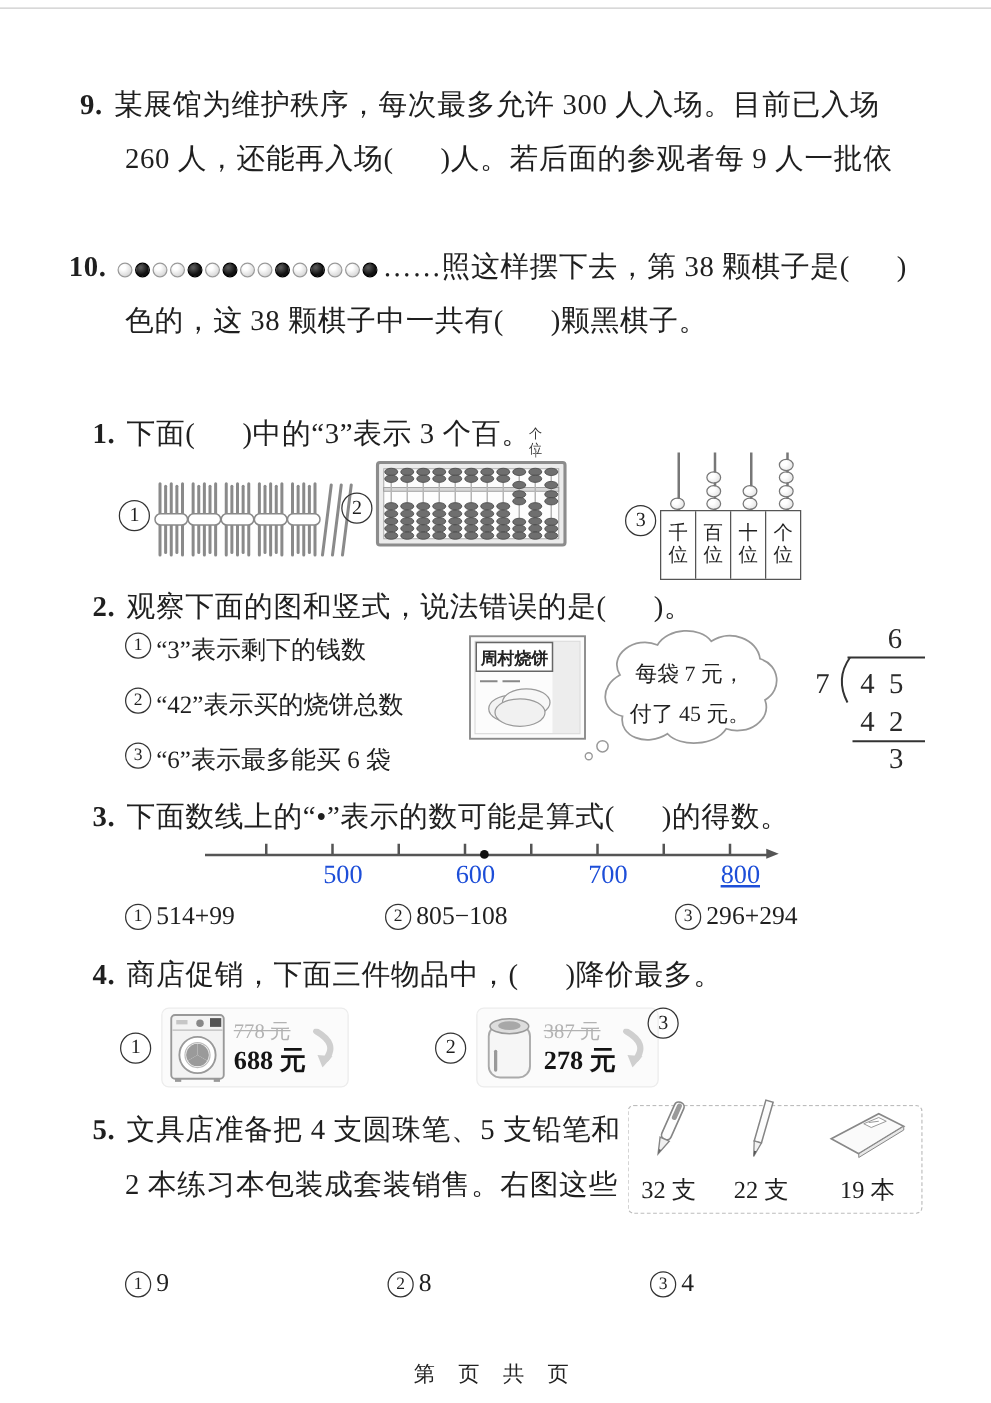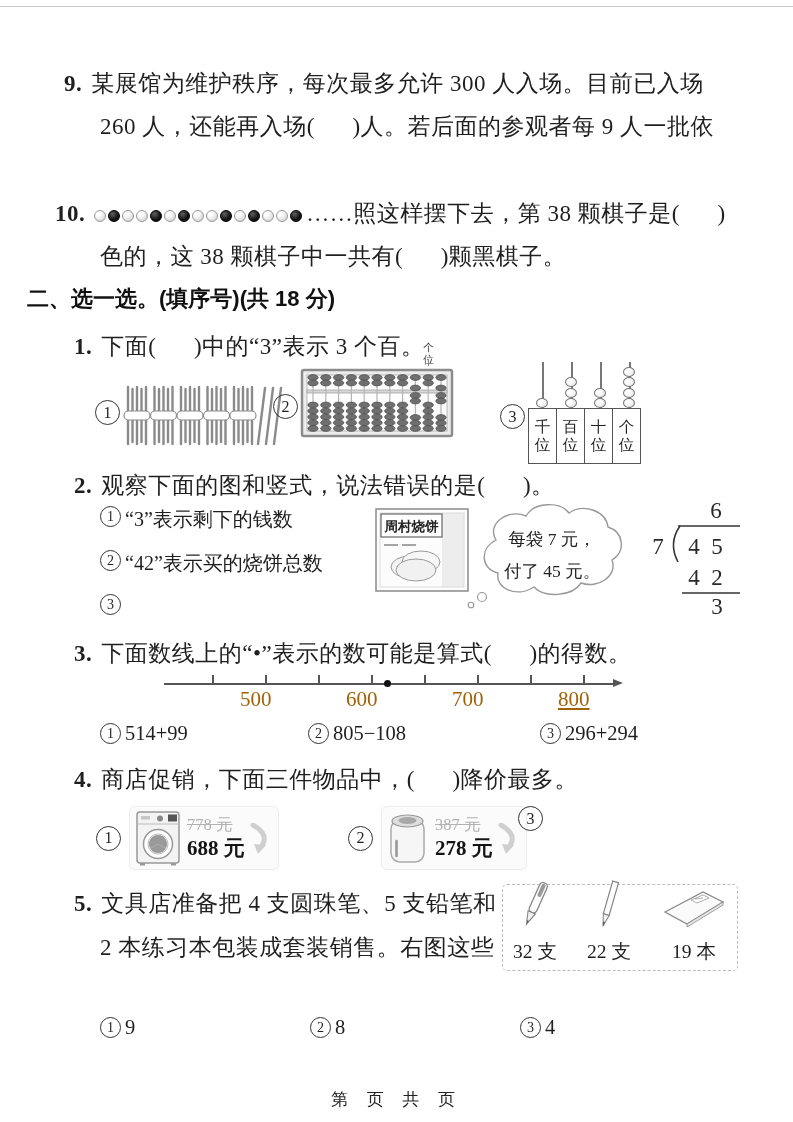--- a/index.html
+++ b/index.html
@@ -40,21 +40,21 @@
   .pv-cell:last-child{border-right:none;}
   
   .opt-line{height:44px;display:flex;align-items:flex-start;font-size:20px;white-space:pre;}
   .dvt{font-size:23px;fill:#2a2a2a;font-family:"Liberation Serif","DejaVu Serif",serif;}
   
   .nl-line{position:absolute;left:0;top:13px;width:450px;height:1.6px;background:#555;}
   .nl-arrow{position:absolute;left:449px;top:9px;width:0;height:0;border-left:10px solid #555;
         border-top:4.8px solid transparent;border-bottom:4.8px solid transparent;}
   .nl-tick{position:absolute;top:4.5px;width:1.6px;height:9.2px;background:#555;}
   .nl-dot{position:absolute;left:220px;top:10px;width:7px;height:7px;border-radius:50%;background:#111;}
-  .nl-label{position:absolute;top:17px;width:50px;text-align:left;font-size:21px;color:#a16207;}
+  .nl-label{position:absolute;top:17px;width:50px;text-align:right;font-size:21px;color:#1d4ed8;}
   
   .opt-row{position:absolute;left:0;width:793px;height:32px;}
   .opt-abs{position:absolute;display:inline-flex;align-items:center;font-size:20.5px;white-space:pre;}
   
   .prod-group{position:absolute;display:flex;align-items:center;}
   .prod-card{display:flex;align-items:center;background:#fbfbfb;border:1px solid #ececec;
         border-radius:6px;padding:3px 7px 3px 5px;gap:6px;margin-left:4px;}
   .prod-prices{display:flex;flex-direction:column;line-height:1.25;}
   .price-old{font-size:16.5px;color:#b2b2b2;text-decoration:line-through;white-space:pre;}
   .price-new{font-size:21px;color:#141414;font-weight:bold;white-space:pre;}
@@ -75,21 +75,20 @@
 
 <div id="page">
   <div class="top-rule"></div>
 
   <div class="line" style="left:64px;top:68px"><span class="qn">9.</span><span>某展馆为维护秩序，每次最多允许 300 人入场。目前已入场</span></div>
   <div class="line" style="left:100px;top:111px">260 人，还能再入场(      )人。若后面的参观者每 9 人一批依</div>
 
   <div class="line" style="left:55px;top:198px"><span class="qn">10.</span><span id="q10-stones" class="stones"><span class="stone white"></span><span class="stone black"></span><span class="stone white"></span><span class="stone white"></span><span class="stone black"></span><span class="stone white"></span><span class="stone black"></span><span class="stone white"></span><span class="stone white"></span><span class="stone black"></span><span class="stone white"></span><span class="stone black"></span><span class="stone white"></span><span class="stone white"></span><span class="stone black"></span></span><span>……照这样摆下去，第 38 颗棋子是(      )</span></div>
   <div class="line" style="left:100px;top:241px">色的，这 38 颗棋子中一共有(      )颗黑棋子。</div>
 
-  <div class="sec-heading" style="left:27px;top:284px">二、选一选。(填序号)(共 18 分)</div>
 
   <div class="line" style="left:74px;top:331px"><span class="qn">1.</span><span>下面(      )中的“3”表示 3 个百。</span></div>
 
   <span class="cnum lg" style="position:absolute;left:95px;top:400px">1</span>
   <svg id="sticks-svg" class="img-abs" style="left:122px;top:374px" width="165" height="80">
       <line x1="6" y1="13" x2="6" y2="70" stroke="#8a8a8a" stroke-width="2.4" stroke-linecap="round"></line>
       <line x1="10.5" y1="15" x2="10.5" y2="68" stroke="#8a8a8a" stroke-width="2.4" stroke-linecap="round"></line>
       <line x1="15" y1="13" x2="15" y2="70" stroke="#8a8a8a" stroke-width="2.4" stroke-linecap="round"></line>
       <line x1="19.5" y1="15" x2="19.5" y2="68" stroke="#8a8a8a" stroke-width="2.4" stroke-linecap="round"></line>
       <line x1="24" y1="13" x2="24" y2="70" stroke="#8a8a8a" stroke-width="2.4" stroke-linecap="round"></line>
@@ -253,21 +252,21 @@
 位</div>
         <div class="pv-cell">个
 位</div>
       </div>
     </div>
 
   <div class="line" style="left:74px;top:470px"><span class="qn">2.</span><span>观察下面的图和竖式，说法错误的是(      )。</span></div>
   <div id="q2-options" style="position:absolute;left:100px;top:506px">
       <div class="opt-line"><span class="cnum">1</span><span>“3”表示剩下的钱数</span></div>
       <div class="opt-line"><span class="cnum">2</span><span>“42”表示买的烧饼总数</span></div>
-      <div class="opt-line"><span class="cnum">3</span></div>
+      <div class="opt-line"><span class="cnum">3</span><span>“6”表示最多能买 6 袋</span></div>
     </div>
 
   <svg id="sign-svg" class="img-abs" style="left:372px;top:504px" width="102" height="92">
     <rect x="4" y="5" width="92" height="82" fill="#fcfcfc" stroke="#8a8a8a" stroke-width="1.5"></rect>
     <rect x="8" y="9" width="84" height="74" fill="none" stroke="#d5d5d5" stroke-width="0.8"></rect>
     <rect x="70" y="9" width="22" height="74" fill="#e0e0e0" opacity="0.55"></rect>
     <rect x="9" y="10" width="61" height="23" fill="#ffffff" stroke="#666" stroke-width="1.2"></rect>
     <text x="39.5" y="27" text-anchor="middle" font-size="13.5" font-weight="bold" fill="#222">周村烧饼</text>
     <line x1="12" y1="41" x2="26" y2="41" stroke="#888" stroke-width="1.5"></line>
     <line x1="30" y1="41" x2="44" y2="41" stroke="#888" stroke-width="1.5"></line>

